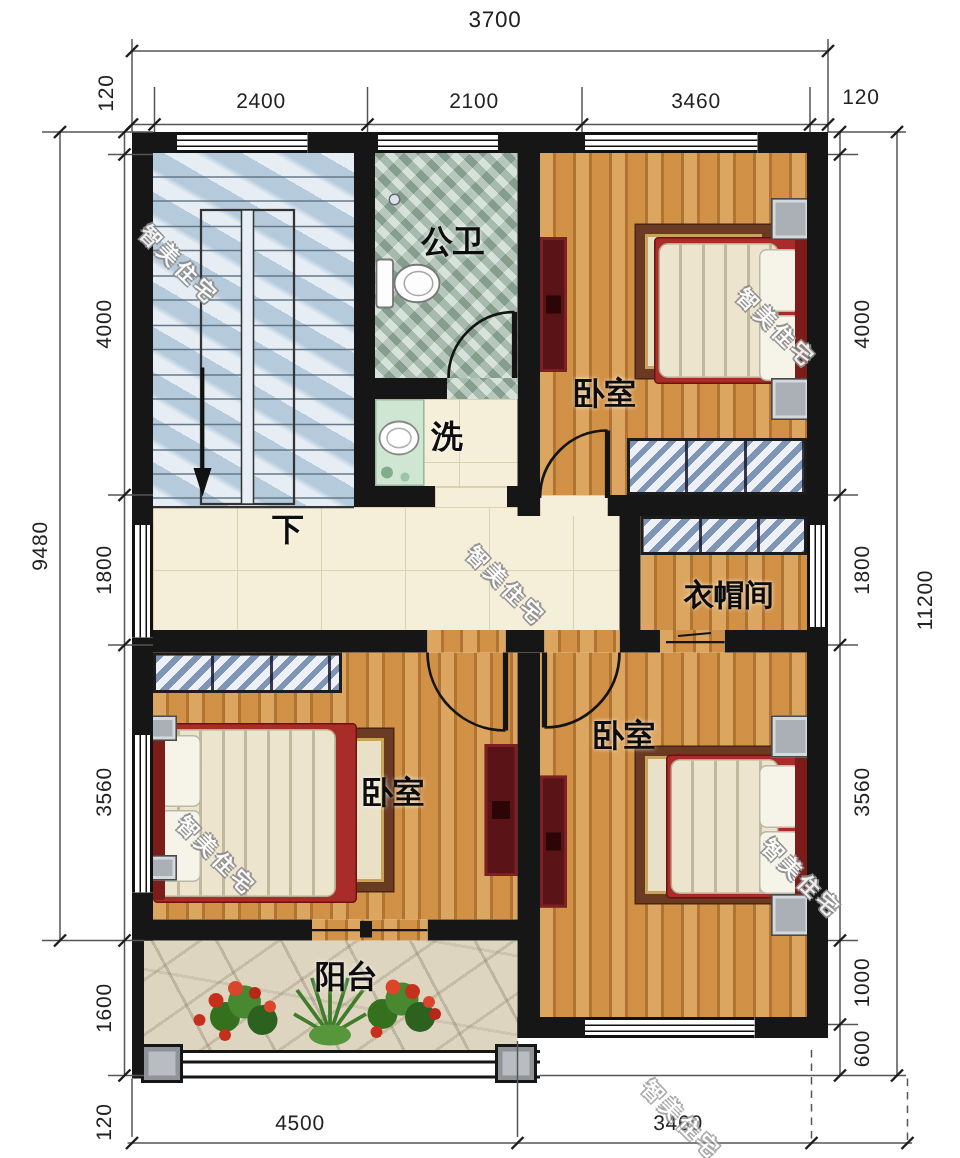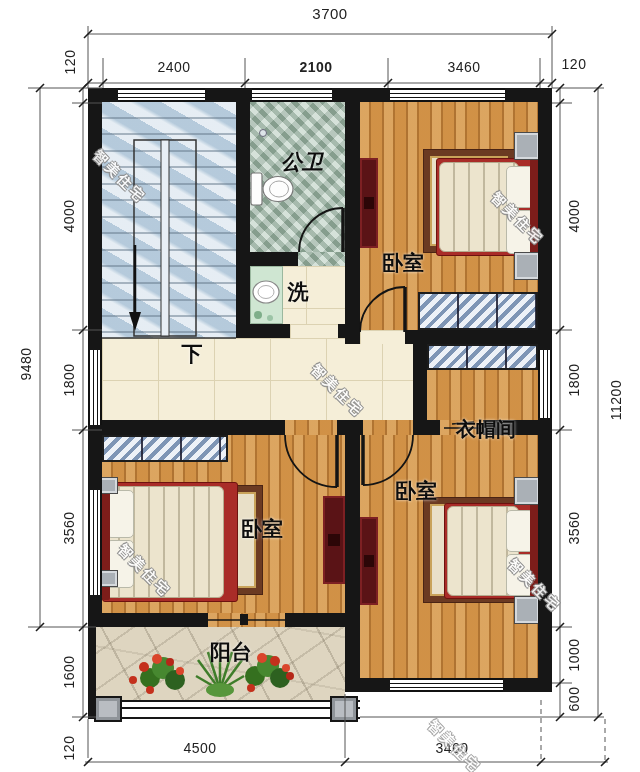--- a/index.html
+++ b/index.html
@@ -308,40 +308,40 @@
       <line x1="556" y1="721" x2="564" y2="713"></line>
       <line x1="594" y1="92" x2="602" y2="84"></line>
         <line x1="594" y1="721" x2="602" y2="713"></line>
       <line x1="84" y1="766" x2="92" y2="758"></line>
         <line x1="341" y1="766" x2="349" y2="758"></line>
       <line x1="537" y1="766" x2="545" y2="758"></line>
         <line x1="601" y1="766" x2="609" y2="758"></line>
     </g>
   </svg>
 
-  <div class="room-label" style="left:267px;top:150px;width:70px;font-style:italic;">公卫</div>
+  <div class="room-label" style="left:267px;top:150px;width:70px;">公卫</div>
   <div class="room-label" style="left:278px;top:280px;width:40px;">洗</div>
   <div class="room-label" style="left:172px;top:342px;width:40px;">下</div>
   <div class="room-label" style="left:363px;top:251px;width:80px;">卧室</div>
-  <div class="room-label small-label" style="left:431px;top:385px;width:110px;margin-top:32px;">衣帽间</div>
+  <div class="room-label small-label" style="left:431px;top:385px;width:110px;">衣帽间</div>
   <div class="room-label" style="left:222px;top:517px;width:80px;">卧室</div>
   <div class="room-label" style="left:376px;top:479px;width:80px;">卧室</div>
   <div class="room-label" style="left:191px;top:640px;width:80px;">阳台</div>
 
   <div class="watermark" style="left:85px;top:168px;">智美住宅</div>
   <div class="watermark" style="left:483px;top:210px;">智美住宅</div>
   <div class="watermark" style="left:303px;top:382px;">智美住宅</div>
   <div class="watermark" style="left:110px;top:562px;">智美住宅</div>
   <div class="watermark" style="left:500px;top:577px;">智美住宅</div>
   <div class="watermark" style="left:420px;top:738px;opacity:.75;">智美住宅</div>
 
   <div class="dim" style="left:295px;top:6px;width:70px;font-size:15px;">3700</div>
   <div class="dim rot" style="left:40px;top:54px;width:60px;">120</div>
   <div class="dim" style="left:134px;top:59px;width:80px;">2400</div>
-  <div class="dim" style="left:276px;top:59px;width:80px;font-weight:bold;">2100</div>
+  <div class="dim" style="left:276px;top:59px;width:80px;">2100</div>
   <div class="dim" style="left:424px;top:59px;width:80px;">3460</div>
   <div class="dim" style="left:556px;top:56px;width:36px;">120</div>
 
   <div class="dim rot" style="left:-4px;top:356px;width:60px;">9480</div>
   <div class="dim rot" style="left:39px;top:208px;width:60px;">4000</div>
   <div class="dim rot" style="left:39px;top:372px;width:60px;">1800</div>
   <div class="dim rot" style="left:39px;top:520px;width:60px;">3560</div>
   <div class="dim rot" style="left:39px;top:664px;width:60px;">1600</div>
 
   <div class="dim rot" style="left:544px;top:208px;width:60px;">4000</div>

